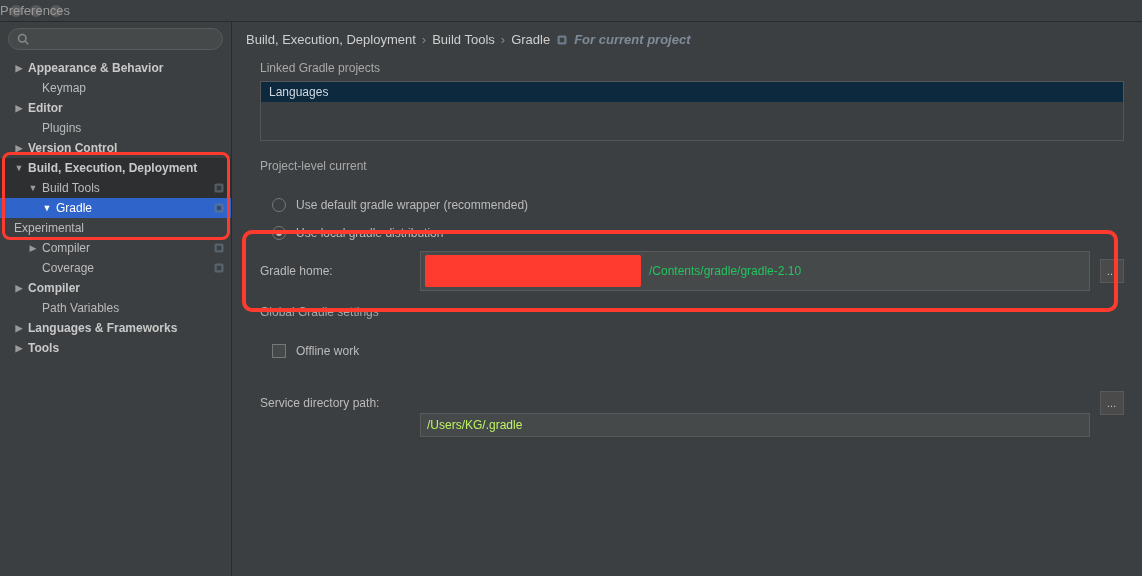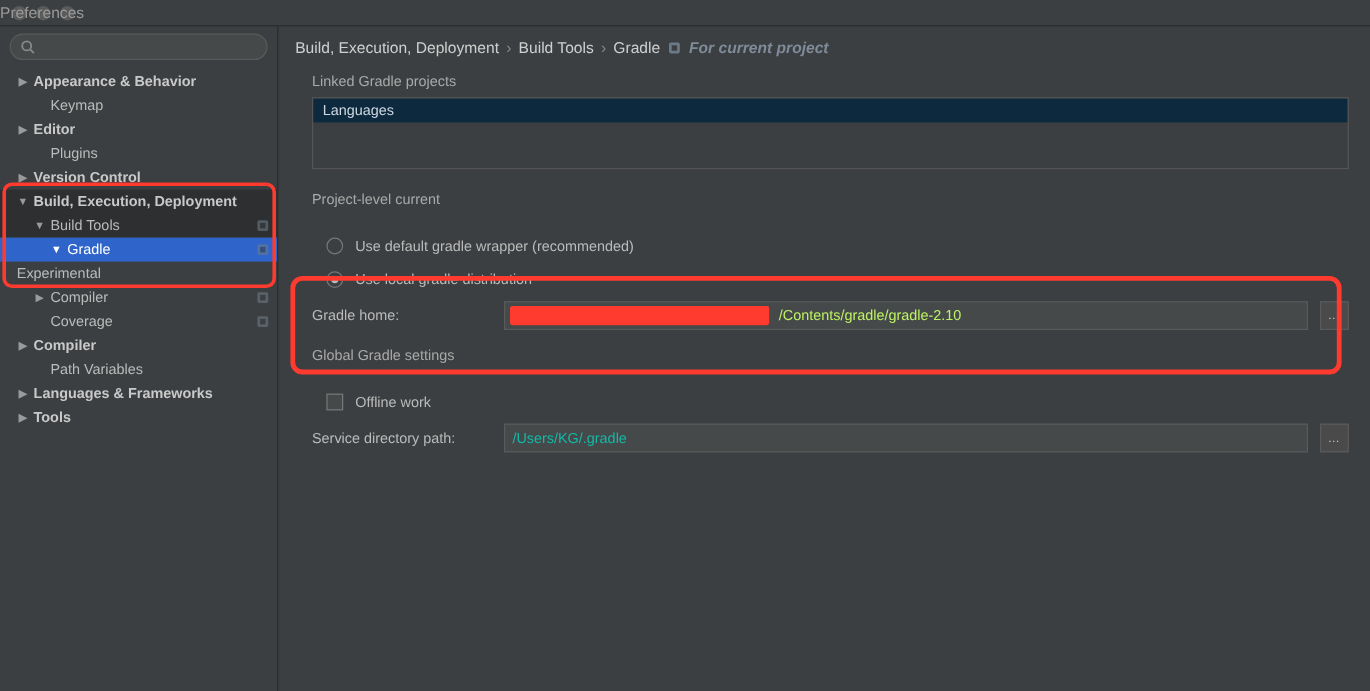--- a/index.html
+++ b/index.html
@@ -181,24 +181,24 @@
     gap: 10px;
     margin-top: 4px;
   }
   .field-label {
     width: 150px;
     color: #bbbbbb;
     font-size: 12px;
   }
   .text-input {
     flex: 1;
-    height: 24px;
+    height: 40px;
     background: #45494a;
     border: 1px solid #5a5a5a;
-    color: #bef264;
+    color: #22c55e;
     padding: 0 6px;
     font-size: 12px;
     display:flex; align-items:center;
     overflow:hidden;
     position: relative;
   }
   .redact {
     position:absolute;
     left:4px; top:3px; bottom:3px; width:216px;
     background:#ff3b30;
@@ -231,22 +231,22 @@
   .checkbox-row {
     display:flex; align-items:center; gap:10px;
     padding-left:12px; height:28px;
   }
   .chk {
     width:14px; height:14px; border:1px solid #777; background:#45494a;
   }
 
   .svc-input {
     flex:1; height:24px; background:#45494a;
-    border:1px solid #5a5a5a; color:#14b8a6; padding:0 6px;
-    font-size:12px; display:flex; align-items:center;
+    border:1px solid #5a5a5a; color:#bef264; padding:0 6px;
+    font-size:12px; display:flex; align-items:center;margin-top:44px;
   }
 </style>
 </head>
 <body>
 
 <div class="titlebar">
   <div class="traffic-lights">
     <div class="tl"></div>
     <div class="tl"></div>
     <div class="tl"></div>

